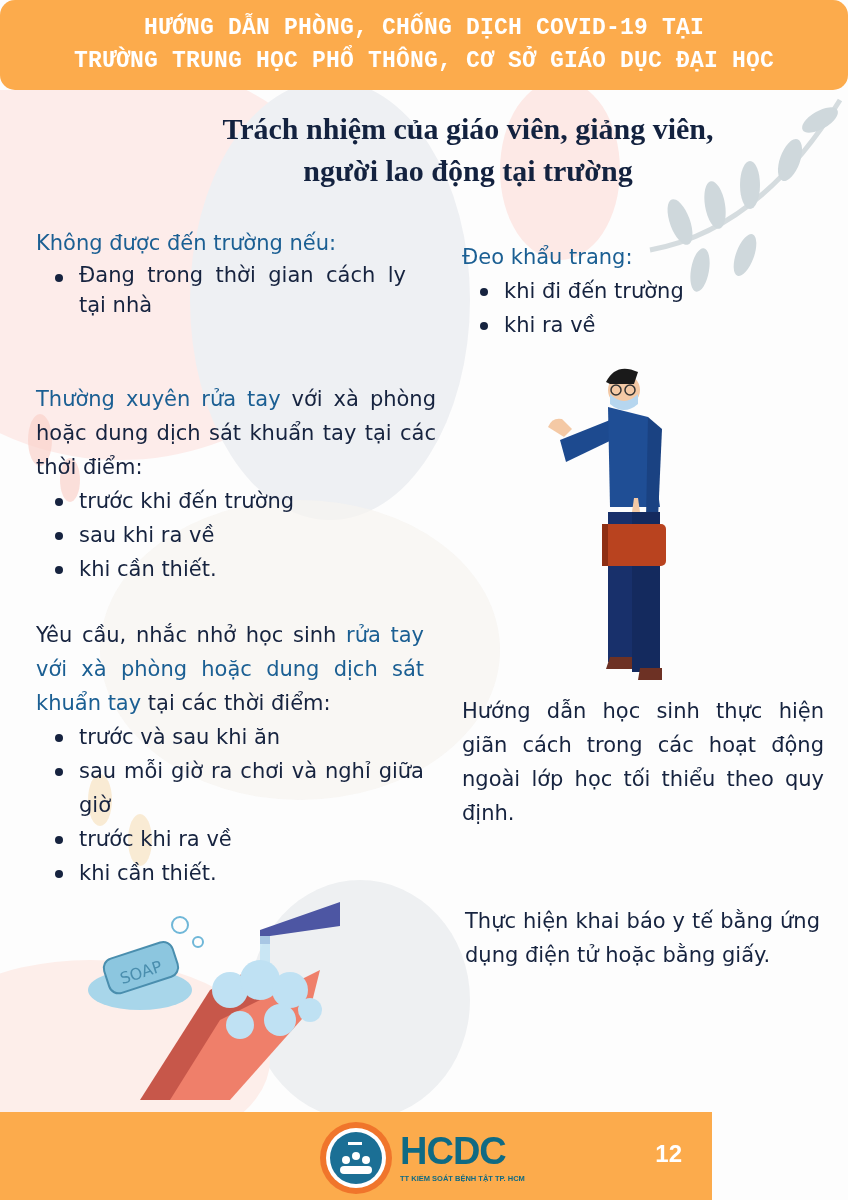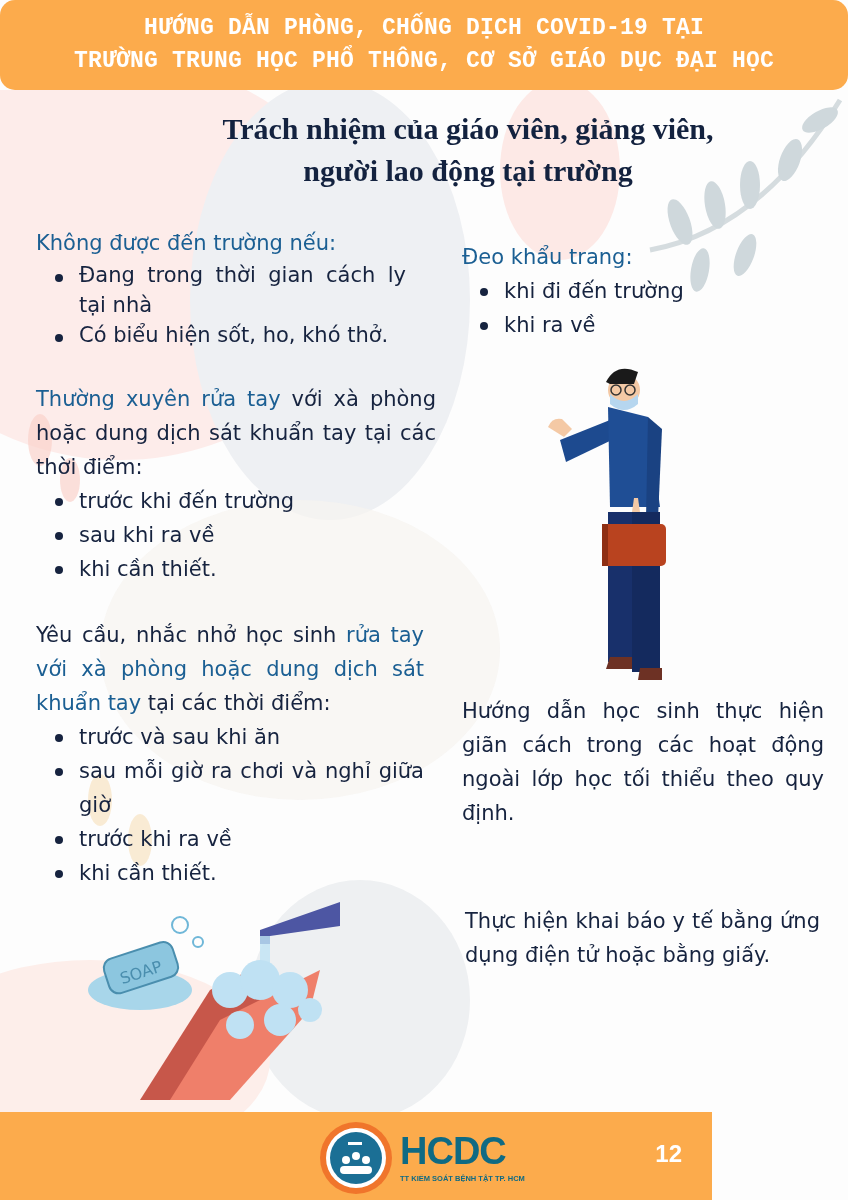--- a/index.html
+++ b/index.html
@@ -84,21 +84,20 @@
 
 <div class="title">
   <div>Trách nhiệm của giáo viên, giảng viên,</div>
   <div>người lao động tại trường</div>
 </div>
 
 <div class="col" style="left:36px;top:226px;width:370px;">
   <div class="blue">Không được đến trường nếu:</div>
   <ul class="bl just">
     <li style="line-height:30px">Đang trong thời gian cách ly tại nhà</li>
-    <li style="line-height:30px">Có biểu hiện sốt, ho, khó thở.</li>
   </ul>
 </div>
 
 <div class="col just" style="left:36px;top:382px;width:400px;">
   <div>
     <span class="blue">Thường xuyên rửa tay</span><span> với xà phòng hoặc dung dịch sát khuẩn tay tại các thời điểm:</span>
   </div>
   <ul class="bl">
     <li>trước khi đến trường</li>
     <li>sau khi ra về</li>

